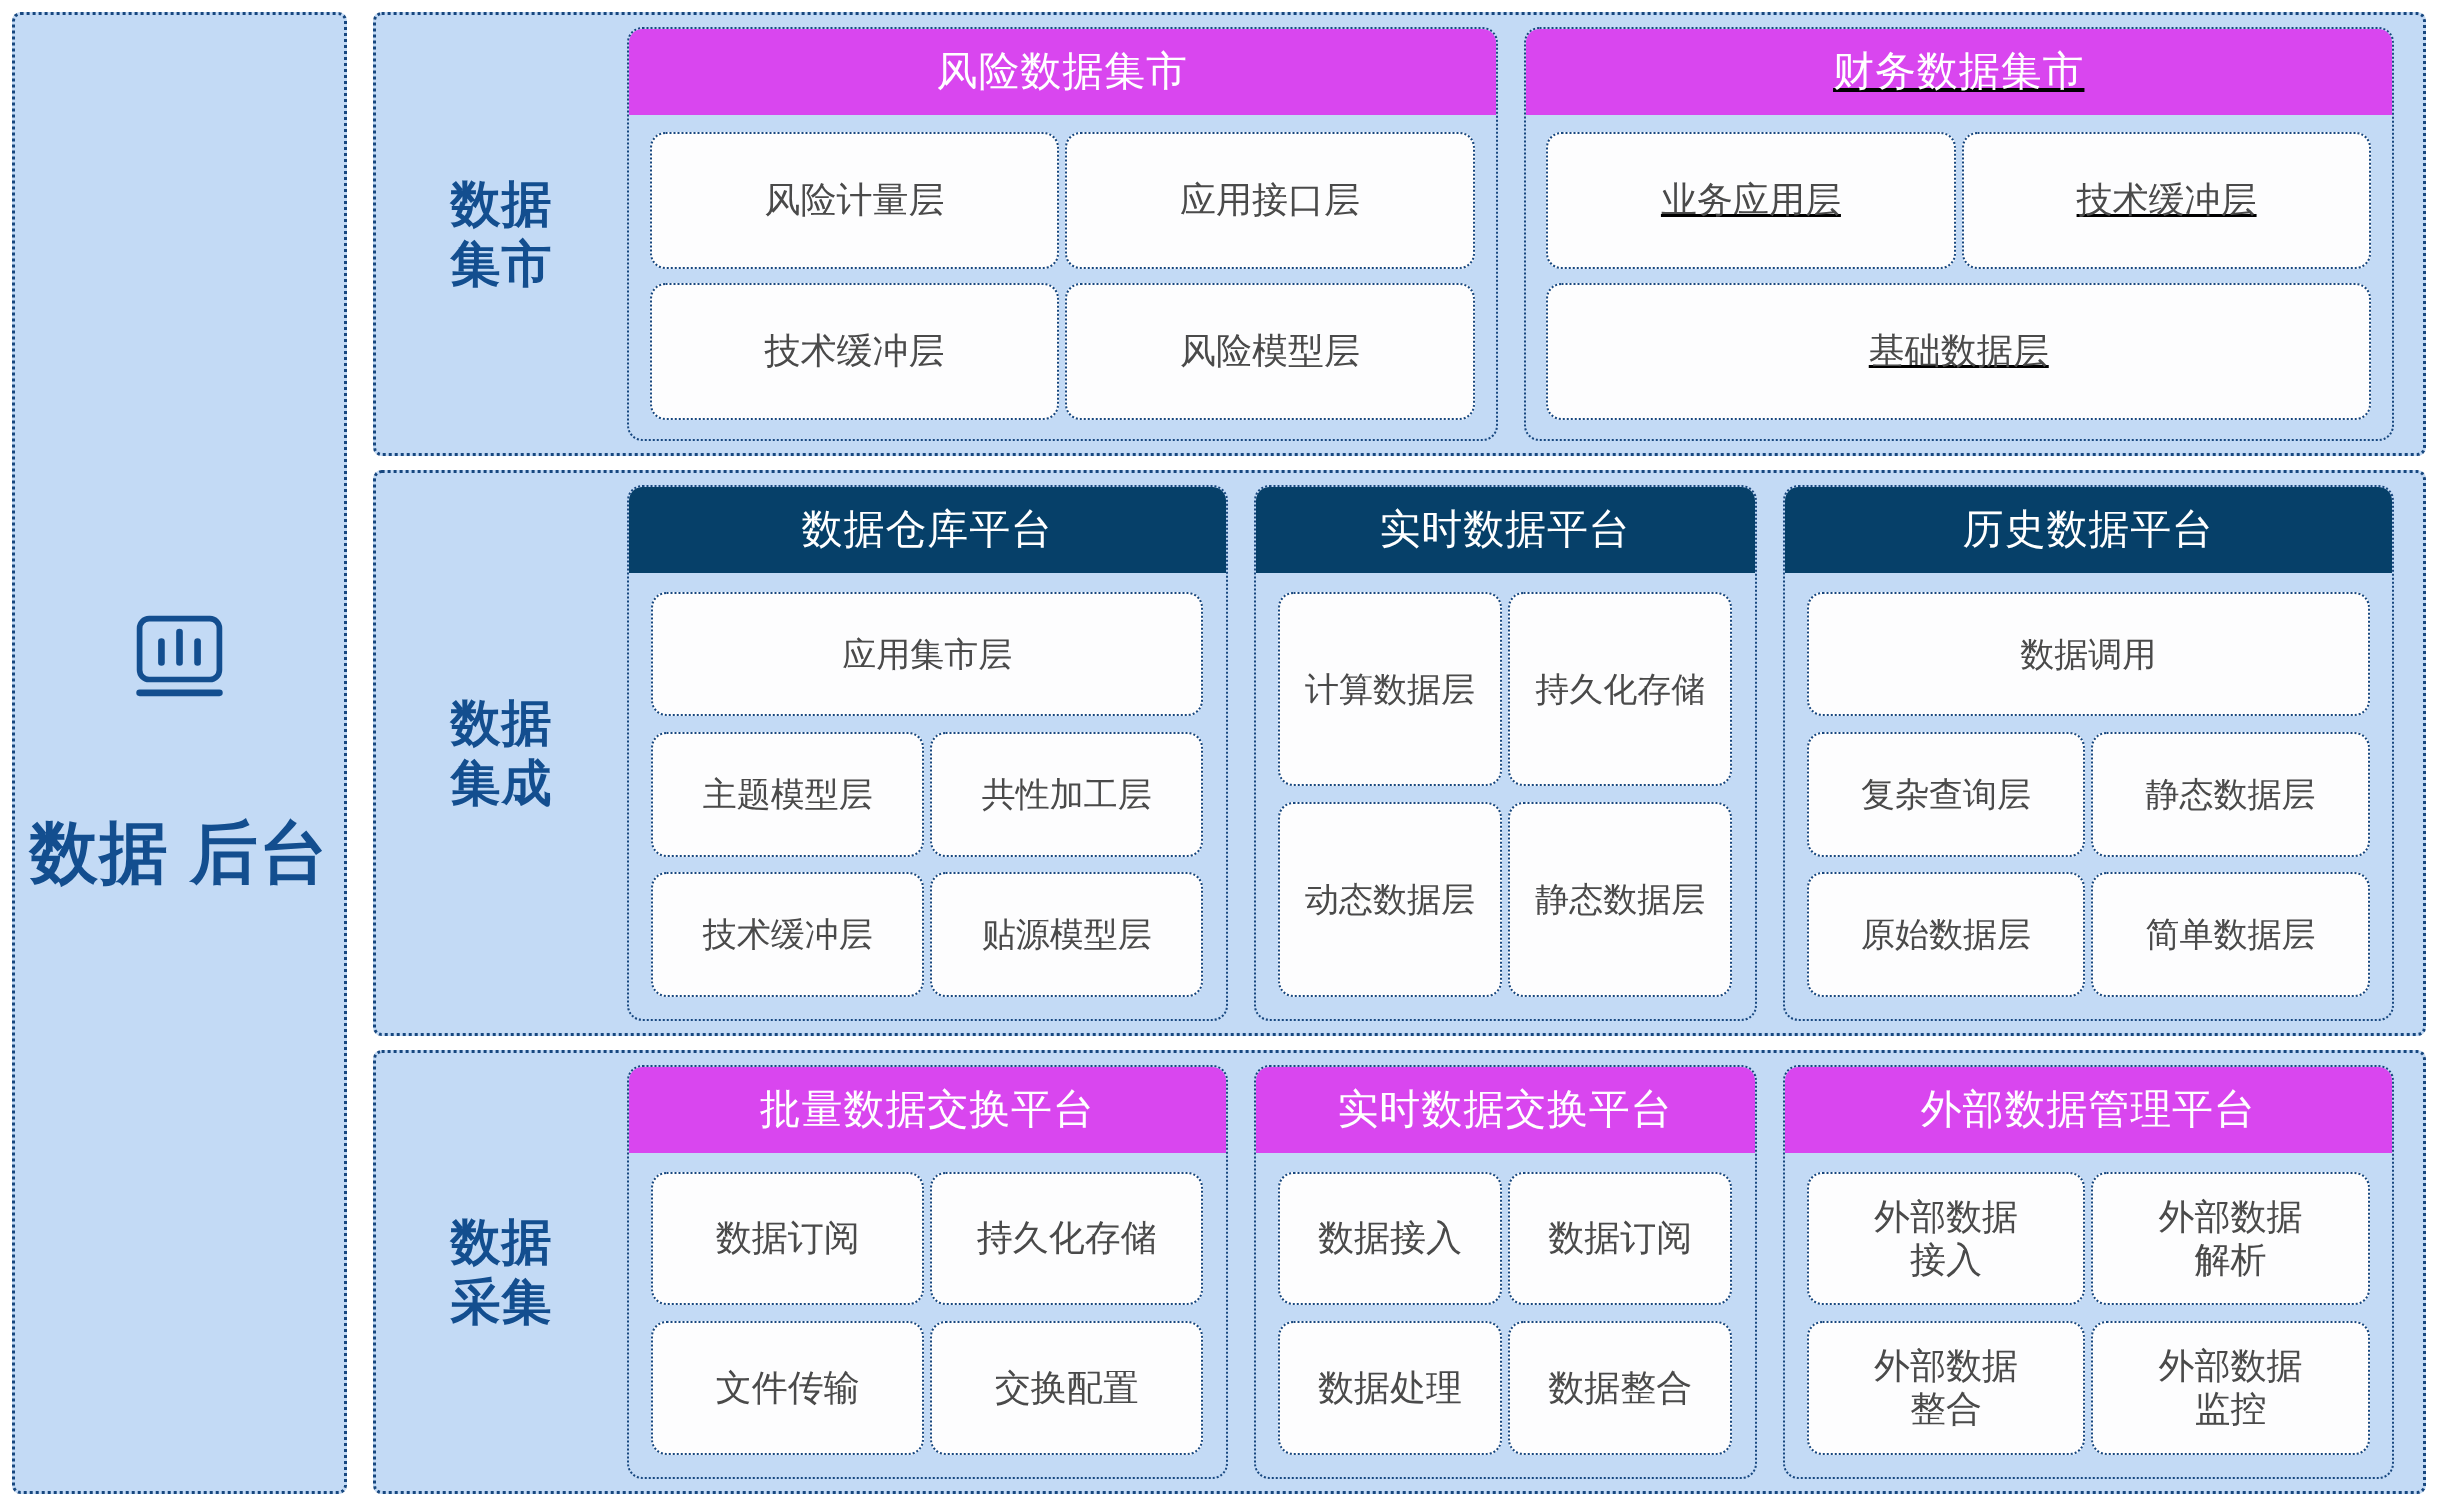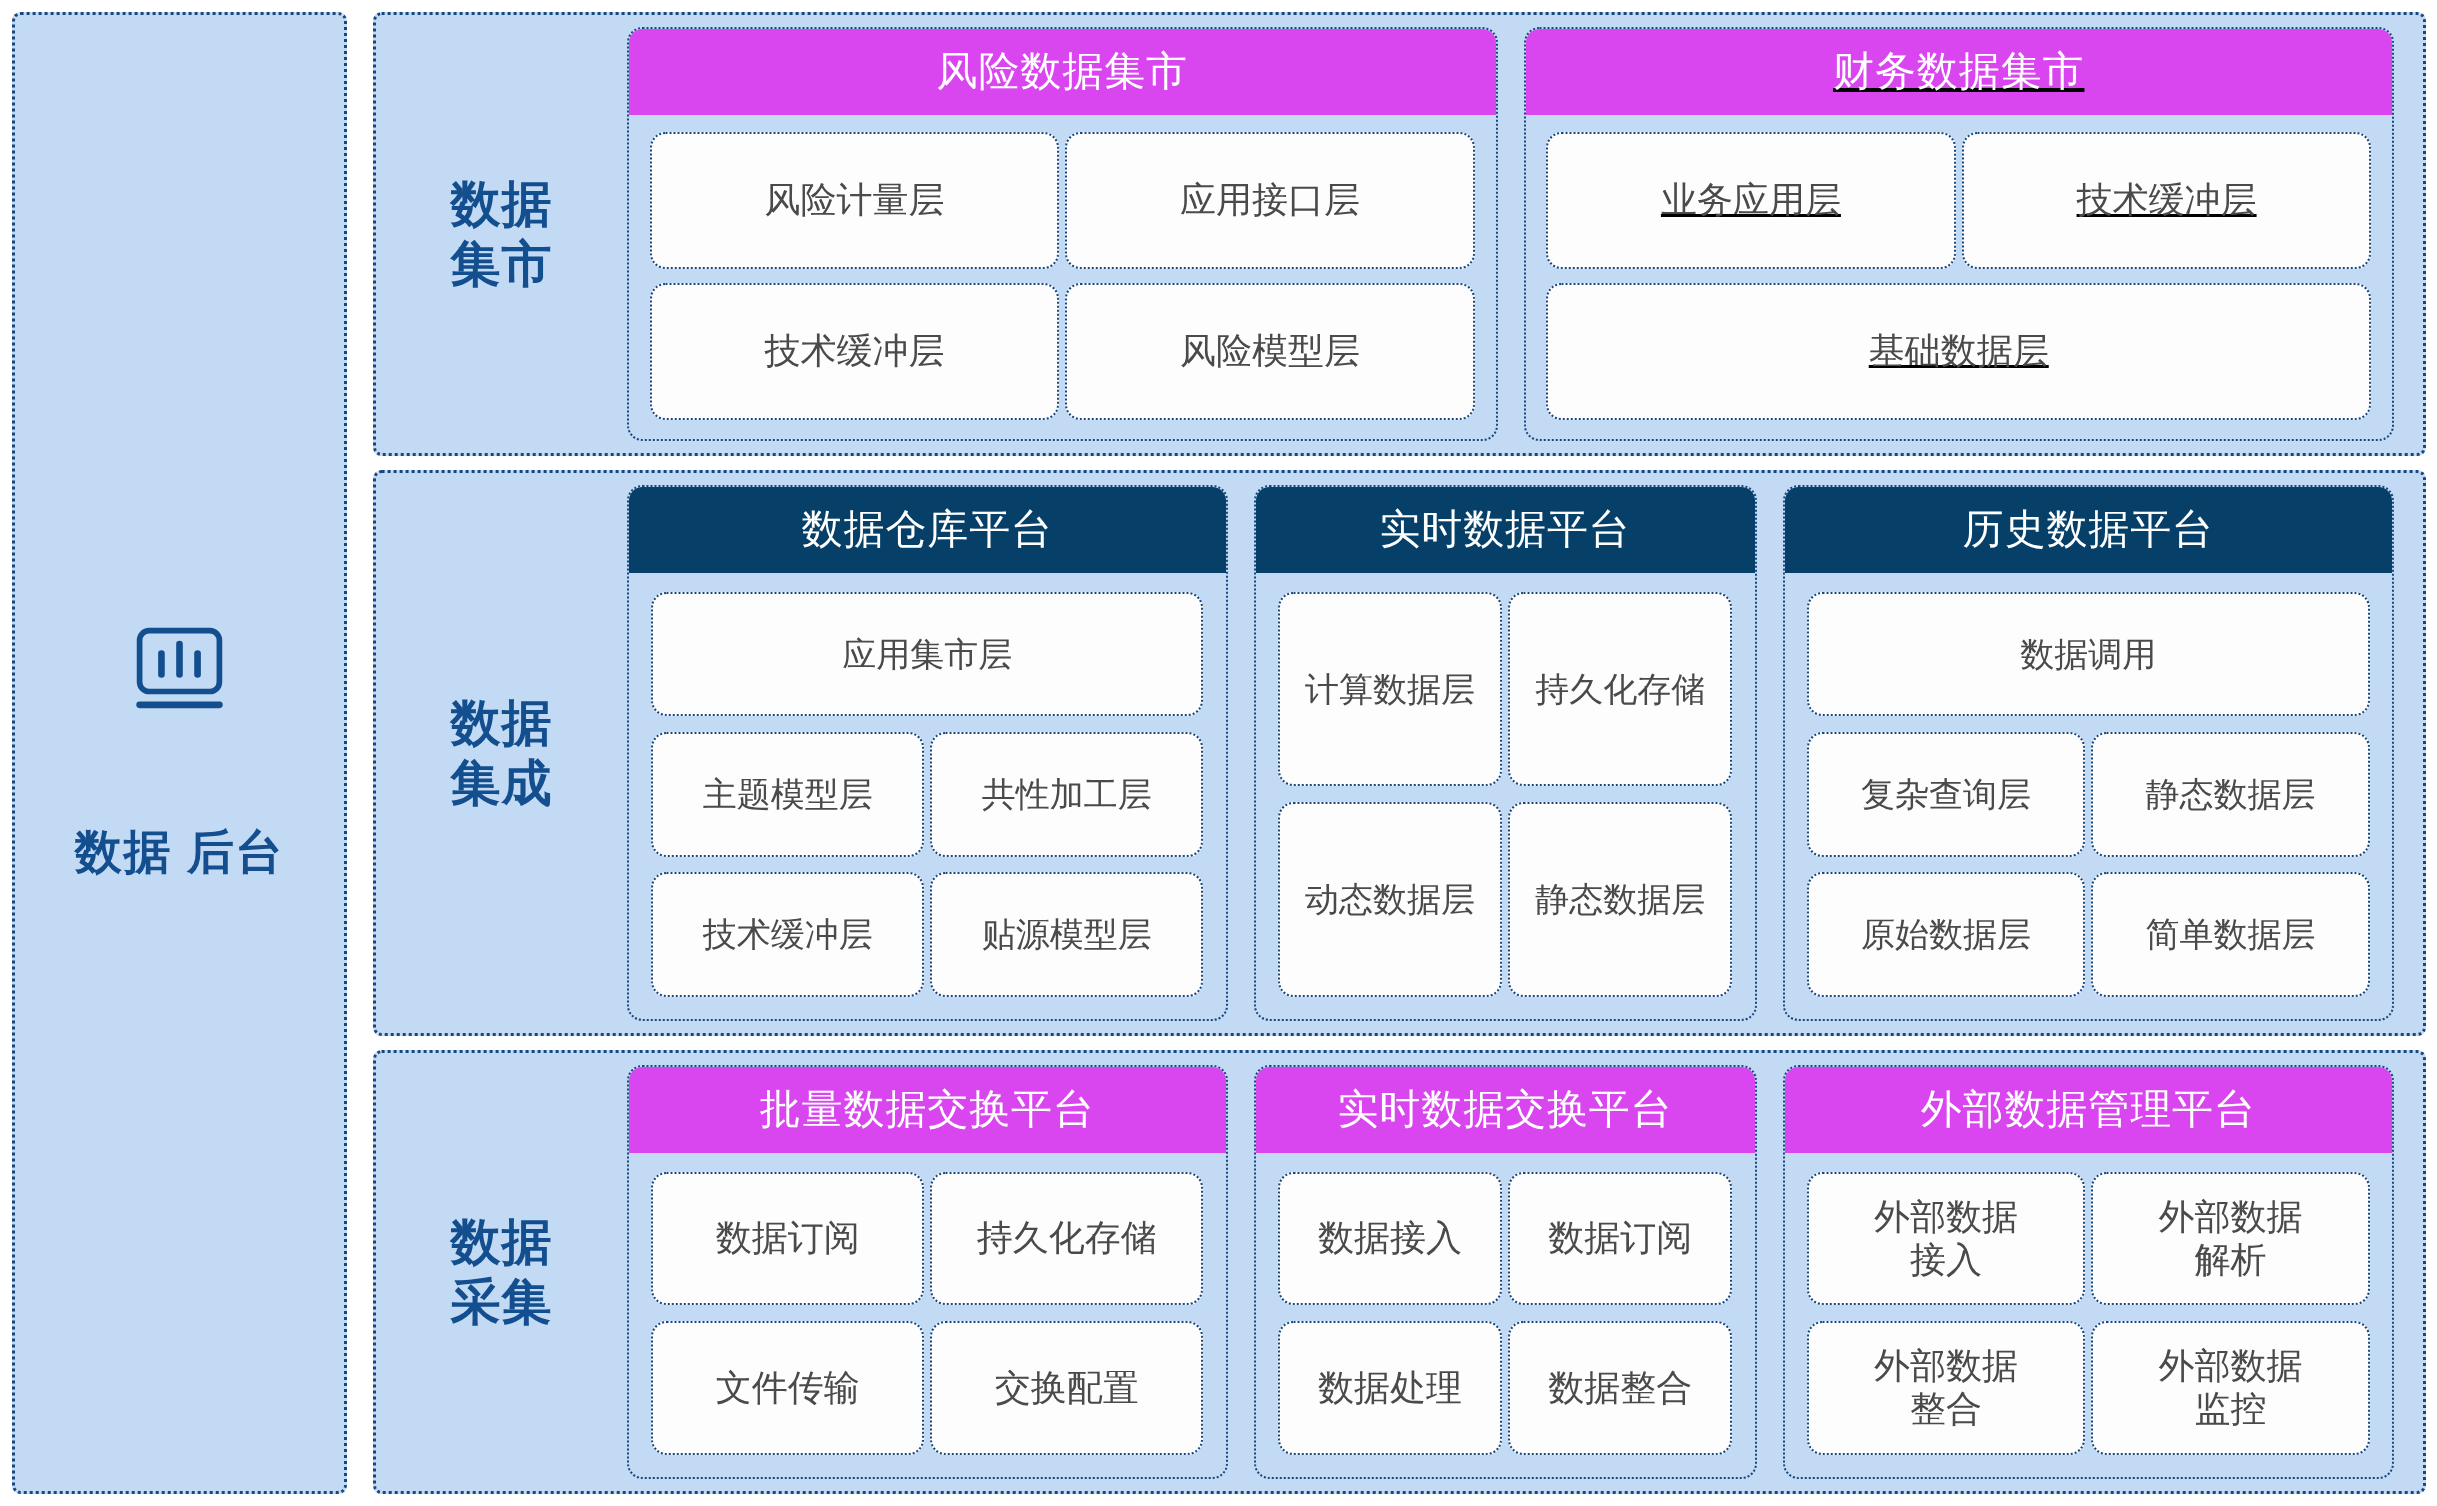--- a/index.html
+++ b/index.html
@@ -38,21 +38,21 @@
     align-items: center;
     justify-content: center;
     box-sizing: border-box;
   }
   .rail-icon {
     width: 95px;
     height: 95px;
     margin-bottom: 103px;
   }
   .rail-title {
-    font-size: 47px;
+    font-size: 68px;
     font-weight: bold;
     color: #134e8f;
     line-height: 1.22;
     text-align: center;
     letter-spacing: 1.7px;
   }
 
   
   .right-stack {
     flex: 1 1 auto;

